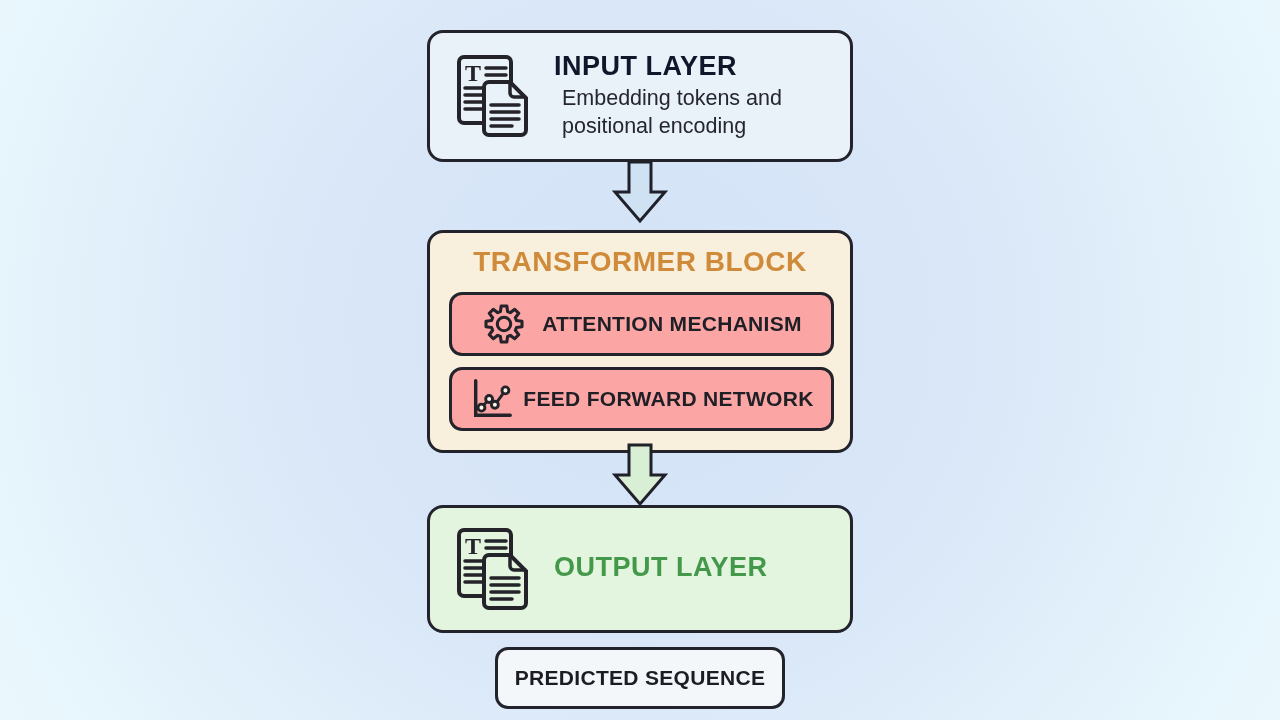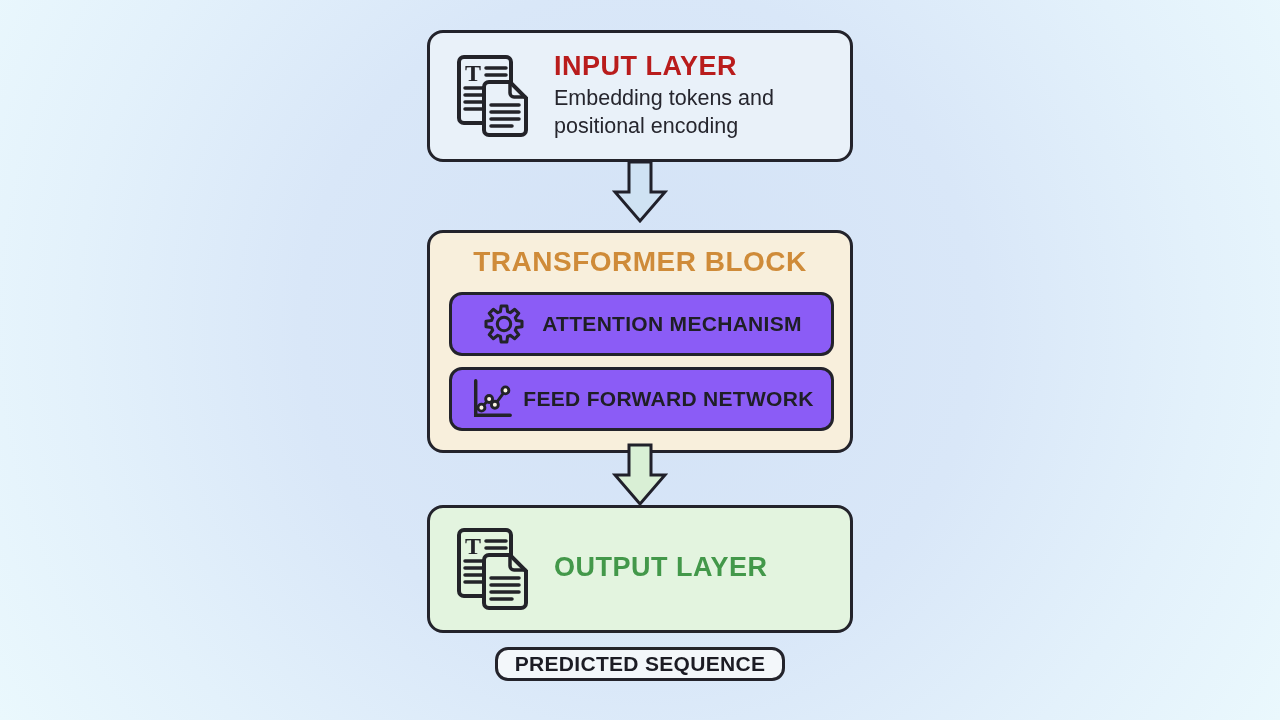--- a/index.html
+++ b/index.html
@@ -7,42 +7,42 @@
     width:1280px;height:720px;position:relative;overflow:hidden;
     background:radial-gradient(circle at 50% 45%, #d3e2f6 0%, #d9e7f8 45%, #e3f1fb 75%, #eaf8fd 100%);
     font-family:"Liberation Sans","DejaVu Sans",sans-serif;
   }
   .box{position:absolute;box-sizing:border-box;border:3px solid #23232b;border-radius:16px;}
   .layer-box{display:flex;align-items:center;padding:0 14px 0 20px;gap:16px;}
   #input-box{left:427px;top:30px;width:426px;height:132px;background:#e9f1f9;--doc-fill:#e9f1f9;}
   #output-box{left:427px;top:505px;width:426px;height:128px;background:#e3f4df;--doc-fill:#e3f4df;}
   .layer-text{display:flex;flex-direction:column;}
   .layer-title{font-size:27px;font-weight:bold;letter-spacing:0.5px;margin-bottom:3px;}
-  #input-box .layer-title{color:#b91c1c;}
+  #input-box .layer-title{color:#0f172a;}
   #output-box .layer-title{color:#43984a;}
-  .layer-sub{font-size:21.5px;color:#26262e;line-height:1.3;width:272px;}
+  .layer-sub{font-size:21.5px;color:#26262e;line-height:1.3;width:272px;margin-left:8px;}
   .doc-icon{flex-shrink:0;}
 
   #transformer-box{left:427px;top:230px;width:426px;height:223px;background:#f8efdc;}
   .tf-title{text-align:center;font-size:28px;font-weight:bold;color:#cf8b39;margin-top:13px;letter-spacing:0.5px;}
   .sub-block{
     position:absolute;left:19px;width:385px;height:64px;box-sizing:border-box;
-    border:3px solid #23232b;border-radius:13px;background:#8b5cf6;
+    border:3px solid #23232b;border-radius:13px;background:#fca5a5;
     display:flex;align-items:center;justify-content:center;gap:15px;
   }
   #attention-box{top:59px;}
   #ffn-box{top:134px;gap:8px;}
   .sub-label{font-size:21px;font-weight:bold;color:#1f1f26;letter-spacing:0.3px;}
 
   .flow-arrow{position:absolute;left:612px;width:56px;height:66px;}
   #arrow-1{top:159px;}
   #arrow-2{top:442px;}
 
   #predicted-box{
-    left:495px;top:647px;width:290px;height:34px;background:#f3f7fa;border-radius:13px;
+    left:495px;top:647px;width:290px;height:62px;background:#f3f7fa;border-radius:13px;
     display:flex;align-items:center;justify-content:center;
   }
   .predicted-label{font-size:21px;font-weight:bold;color:#1c1c24;letter-spacing:0.3px;}
 </style>
 </head>
 <body>
 
 <div class="scene">
 
   <div class="box layer-box" id="input-box">

